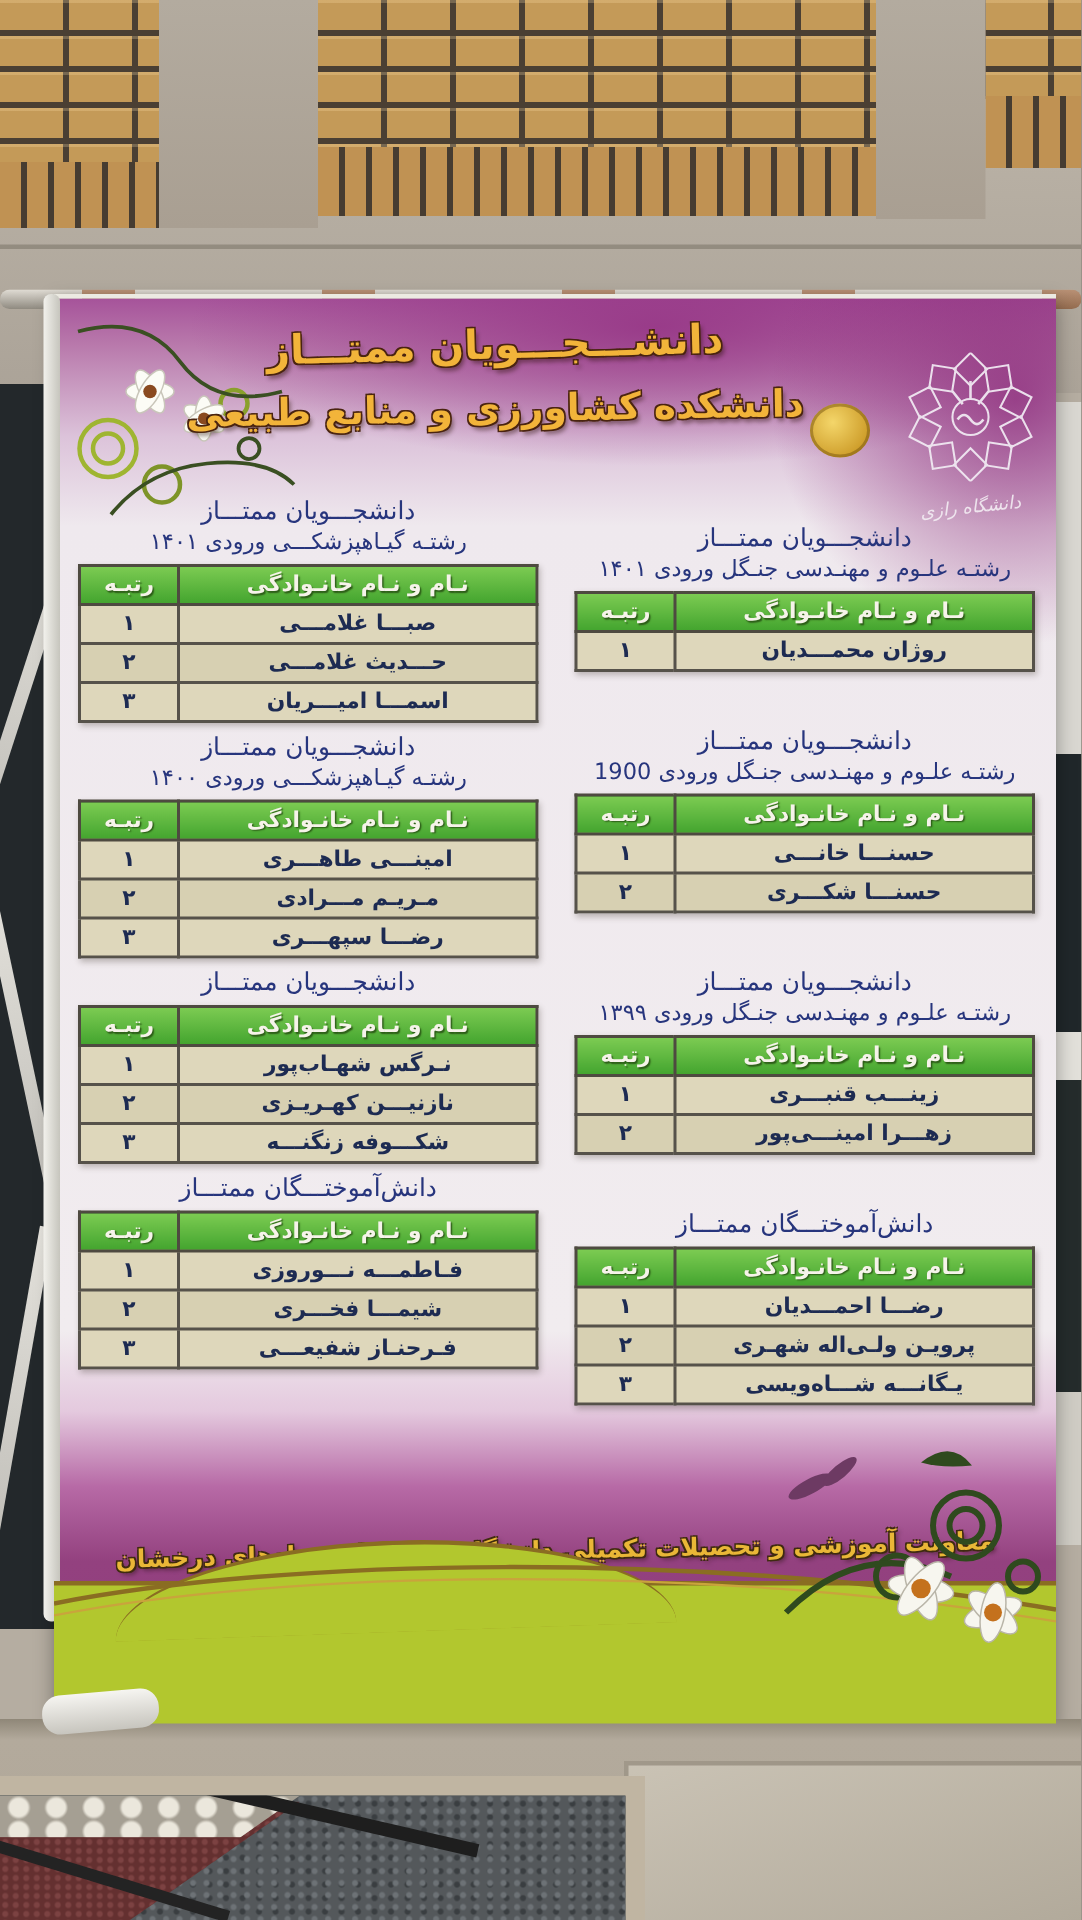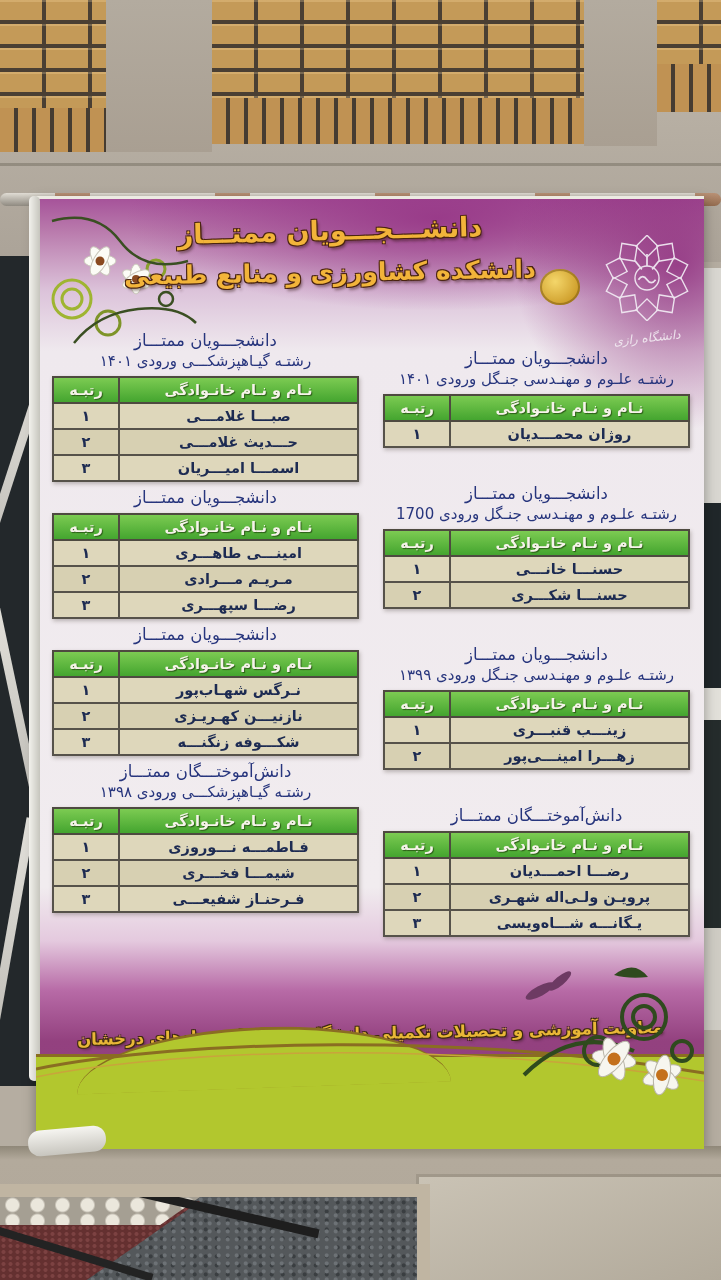--- a/index.html
+++ b/index.html
@@ -231,20 +231,21 @@
                   <td class="name-cell">اسمـــا امیـــریان</td>
                   <td class="rank-cell">۳</td>
                 </tr>
               </tbody>
     </table>
   </div>
 
   <div class="section">
     <div class="sec-heading">
       <div class="sec-h1">دانشجـــویان ممتـــاز</div>
+      <div class="sec-h2">رشتـه گیـاهپزشکـــی ورودی ۱۴۰۰</div>
     </div>
     <table class="students">
       <thead>
         <tr>
           <th class="name-h">نـام و نـام خانـوادگی</th>
           <th class="rank-h">رتبـه</th>
         </tr>
       </thead>
       <tbody>
                 <tr>
@@ -287,21 +288,20 @@
                   <td class="name-cell">شکـــوفه زنگنـــه</td>
                   <td class="rank-cell">۳</td>
                 </tr>
               </tbody>
     </table>
   </div>
 
   <div class="section">
     <div class="sec-heading">
       <div class="sec-h1">دانش‌آموختـــگان ممتـــاز</div>
-      <div class="sec-h2">رشتـه گیـاهپزشکـــی ورودی ۱۳۹۸</div>
     </div>
     <table class="students">
       <thead>
         <tr>
           <th class="name-h">نـام و نـام خانـوادگی</th>
           <th class="rank-h">رتبـه</th>
         </tr>
       </thead>
       <tbody>
                 <tr>
@@ -338,21 +338,21 @@
                   <td class="name-cell">روژان محمـــدیان</td>
                   <td class="rank-cell">۱</td>
                 </tr>
               </tbody>
     </table>
   </div>
 
   <div class="section">
     <div class="sec-heading">
       <div class="sec-h1">دانشجـــویان ممتـــاز</div>
-      <div class="sec-h2">رشتـه علـوم و مهنـدسی جنـگل ورودی 1700</div>
+      <div class="sec-h2">رشتـه علـوم و مهنـدسی جنـگل ورودی 1900</div>
     </div>
     <table class="students">
       <thead>
         <tr>
           <th class="name-h">نـام و نـام خانـوادگی</th>
           <th class="rank-h">رتبـه</th>
         </tr>
       </thead>
       <tbody>
                 <tr>

